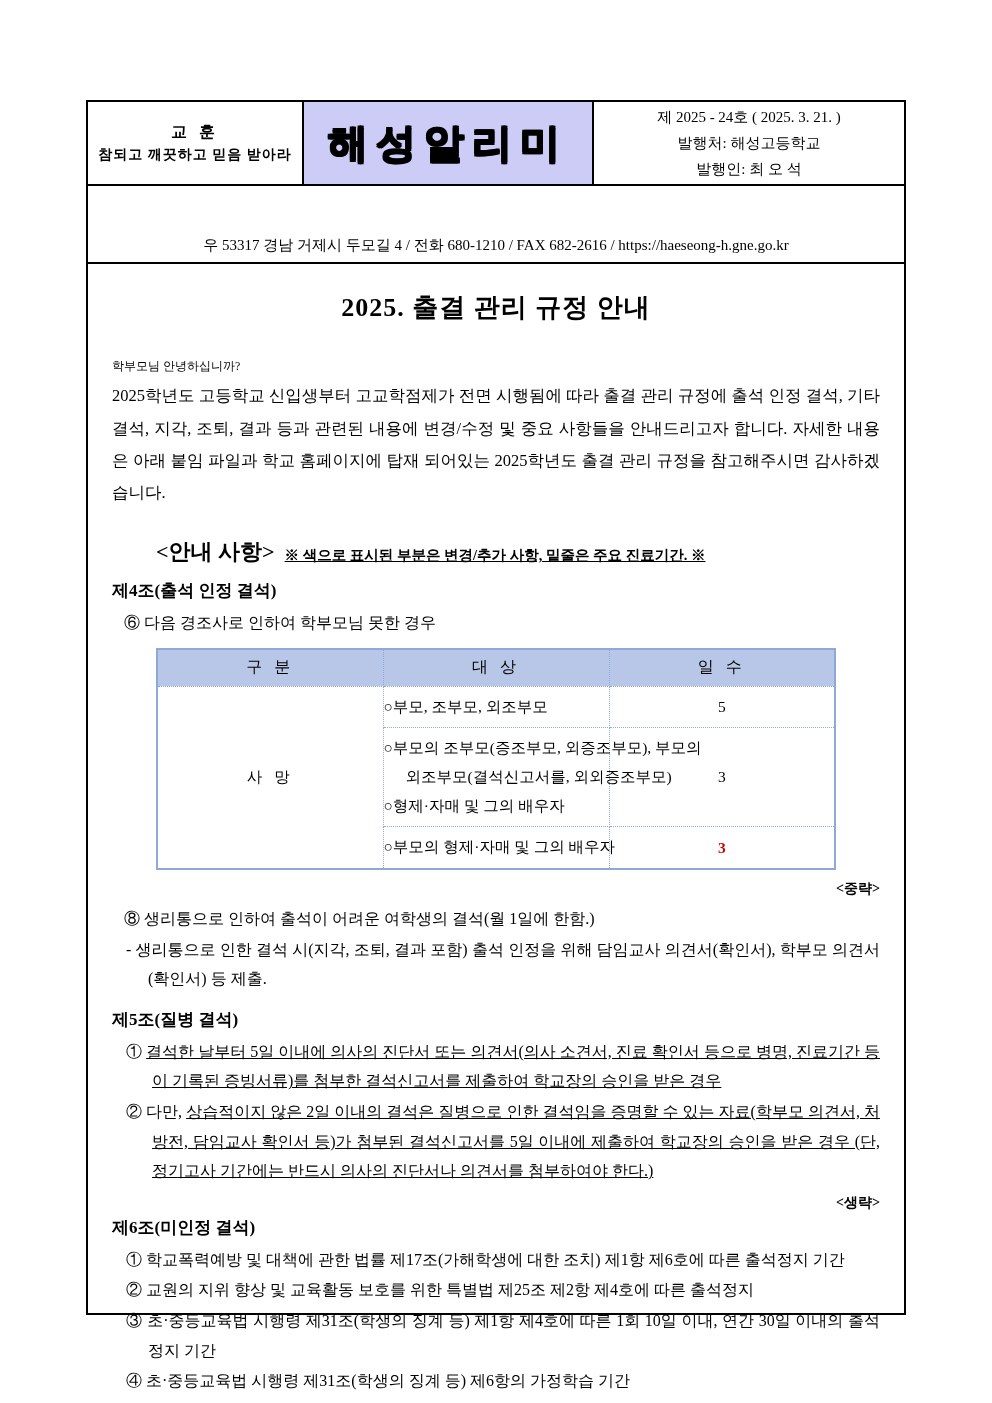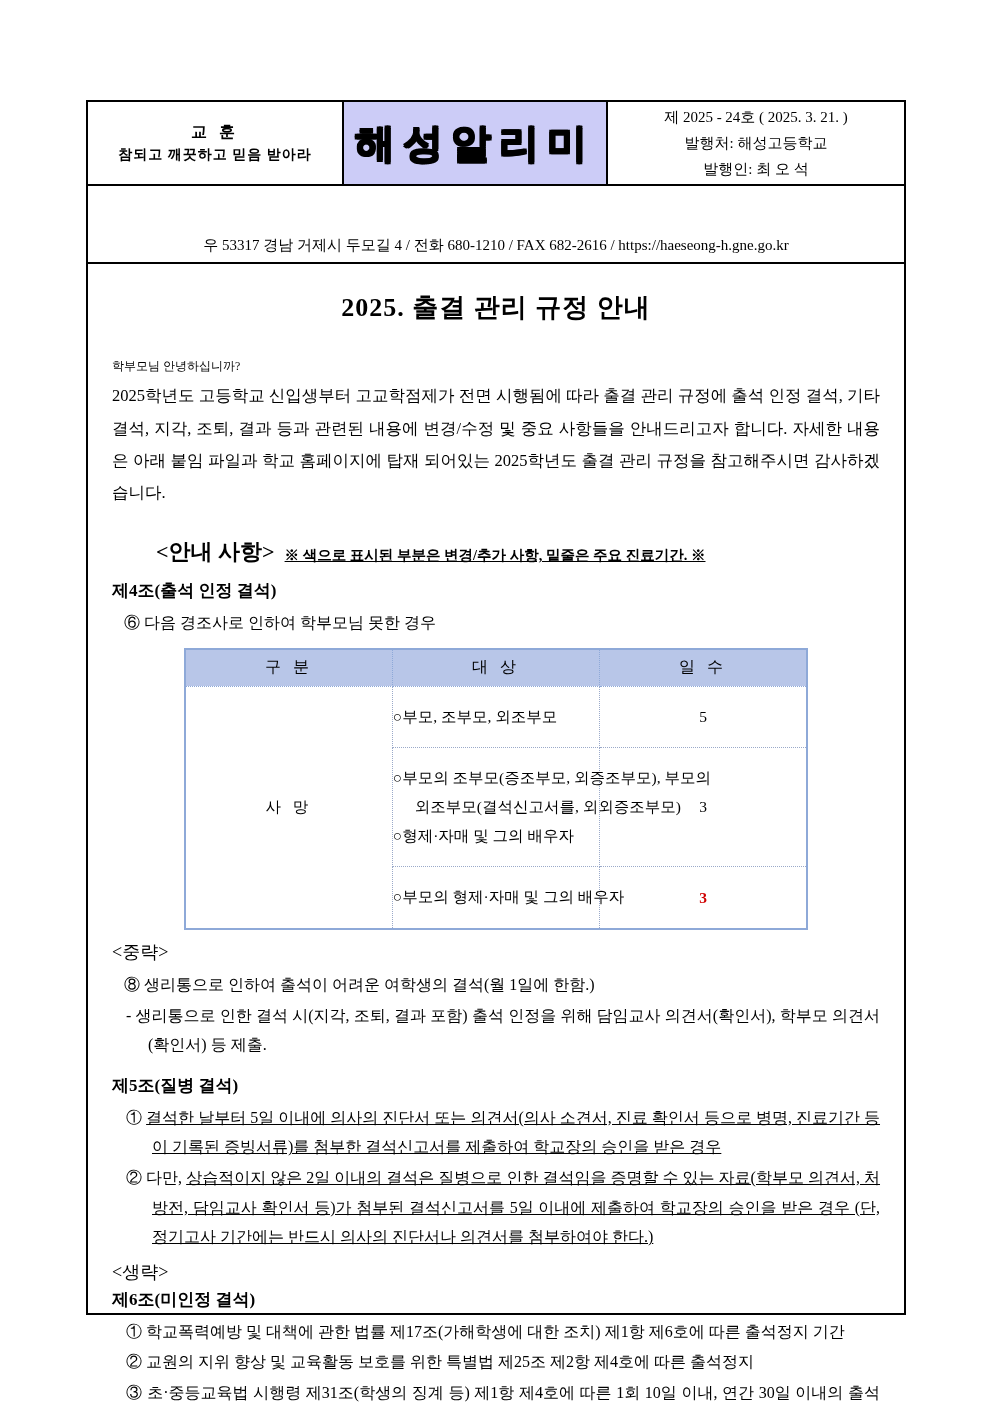--- a/index.html
+++ b/index.html
@@ -35,21 +35,21 @@
 
   
   .masthead {
     display: flex;
     width: 100%;
     height: 84px;
     box-sizing: border-box;
     border-bottom: 2px solid #000000;
   }
   .motto-box {
-    width: 256px;
+    width: 216px;
     box-sizing: border-box;
     border-right: 2px solid #000000;
     display: flex;
     flex-direction: column;
     align-items: center;
     justify-content: center;
     padding: 2px 4px;
   }
   .motto-title {
     font-size: 16px;
@@ -58,21 +58,21 @@
     line-height: 1.5;
   }
   .motto-text {
     font-size: 14px;
     font-weight: bold;
     letter-spacing: 1px;
     line-height: 1.6;
     white-space: nowrap;
   }
   .logo-box {
-    width: 264px;
+    width: 290px;
     box-sizing: border-box;
     border-right: 2px solid #000000;
     background: #ccccf7;
     display: flex;
     align-items: center;
     justify-content: center;
   }
   .logo-text {
     font-family: "DejaVu Sans", sans-serif;
     font-size: 40px;
@@ -179,52 +179,53 @@
     text-align: justify;
   }
   .clause.hang2 {
     padding-left: 36px;
     text-indent: -22px;
     text-align: justify;
   }
   .clause u { text-decoration: underline; }
 
   .center-note {
-    text-align: left;
-    font-size: 18px;
+    text-align: right;
+    font-size: 14px;
     margin: 10px 0 6px 0;
+    font-weight: bold;
   }
   .center-note.tight { margin: 8px 0 4px 0; }
 
   
   .table-wrap {
     display: flex;
     justify-content: center;
     margin: 10px 0 0 0;
   }
   table.bereavement {
     border-collapse: collapse;
-    width: 624px;
+    width: 680px;
     border: 2px solid #8ea9d8;
     table-layout: fixed;
   }
   table.bereavement th {
     background: #b8c6e8;
     font-size: 16px;
     font-weight: normal;
     letter-spacing: 4px;
     text-align: center;
     padding: 7px 0 8px 0;
     border-right: 1px dotted #8ea9d8;
     border-bottom: 1px dotted #8ea9d8;
   }
   table.bereavement th:last-child { border-right: none; }
   table.bereavement td {
     font-size: 15.5px;
-    padding: 16px 0;
+    padding: 6px 0;
     border-right: 1px dotted #9aa9c9;
     border-bottom: 1px dotted #9aa9c9;
     vertical-align: middle;
   }
   table.bereavement td:last-child { border-right: none; }
   table.bereavement tr:last-child td { border-bottom: none; }
   td.col-div {
     text-align: center;
     letter-spacing: 4px;
     width: 92px;

